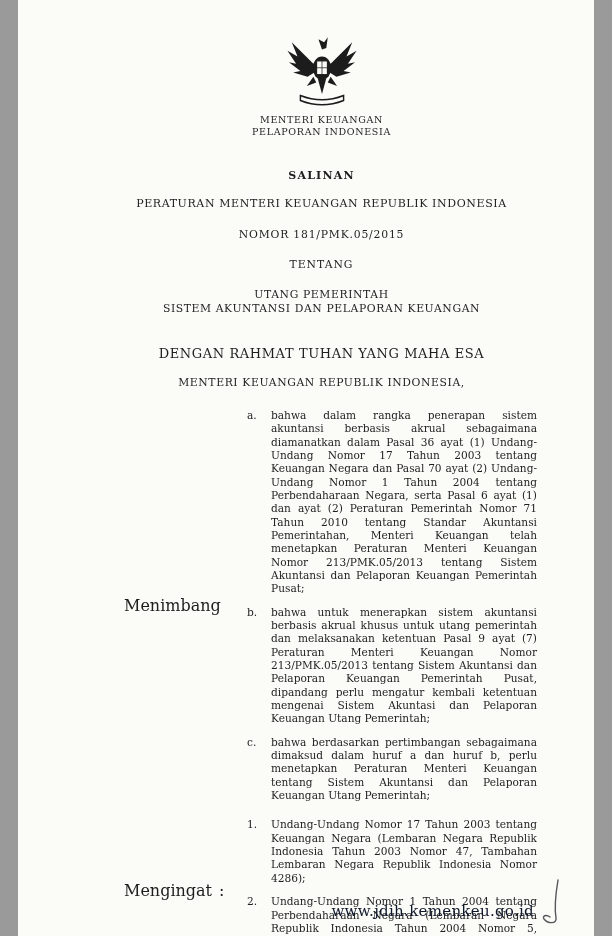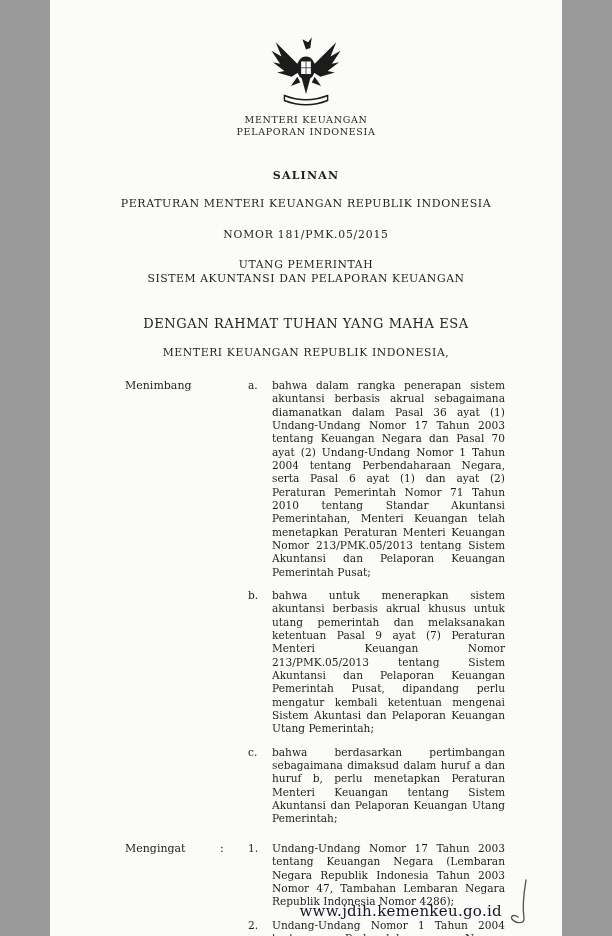--- a/index.html
+++ b/index.html
@@ -1,36 +1,36 @@
 <!DOCTYPE html>
 <html><head>
 <meta charset="utf-8">
 <style>
   * { margin:0; padding:0; box-sizing:border-box; }
   html,body { background:#9a9a9a; }
   .page {
-    width:512px; height:936px; margin:0 auto;
+    width:576px; height:936px; margin:0 auto;
     background:#fbfbf8;
     font-family:"DejaVu Serif","Liberation Serif",serif;
     color:#1e1e1e;
-    position:relative; overflow:hidden;
+    position:relative; overflow:hidden;padding-left:31px;
   }
   .doc-header { text-align:center; padding-top:32px; }
   .emblem { width:72px; height:78px; margin:0 auto 4px auto; }
   .ministry { font-size:9.5px; letter-spacing:0.7px; line-height:1.3; }
   .salinan { margin-top:30px; font-size:11px; font-weight:bold; letter-spacing:1.2px; }
   .reg-title { margin-top:15px; font-size:11px; letter-spacing:0.6px; }
   .nomor { margin-top:18px; font-size:10.8px; letter-spacing:0.8px; }
   .tentang { margin-top:17px; font-size:10.8px; letter-spacing:1px; }
   .subject { margin-top:17px; font-size:10.8px; letter-spacing:0.6px; line-height:1.35; }
   .grace { margin-top:29px; font-size:13px; letter-spacing:0.6px;text-align:center; }
   .minister { margin-top:15px; font-size:10.8px; letter-spacing:0.6px; }
   .content { margin-top:20px; padding-left:75px; padding-right:57px; }
   .block { display:flex; margin-bottom:16px; }
-  .block-label-cell { width:123px; flex:0 0 123px; display:flex; font-size:11px; }
+  .block-label-cell { width:123px; flex:0 0 123px; display:flex; font-size:16px;align-items:center; }
   .block-label { flex:1; }
   .block-colon { width:28px; text-align:left; }
   .block-list { flex:1; list-style:none; }
   .item { display:flex; margin-bottom:10px; font-size:10.6px; line-height:1.26; }
   .item:last-child { margin-bottom:0; }
   .marker { width:24px; flex:0 0 24px; }
   .item-text { flex:1; text-align:justify; }
   .footer-url {
     position:absolute; bottom:16px; right:60px;
     color:#0f172a; font-size:15px; letter-spacing:0.3px;
@@ -61,20 +61,21 @@
         <path d="M20 88 Q50 100 80 88 L80 95 Q50 107 20 95 Z" fill="#fbfbf8" stroke="#1c1c1c" stroke-width="2"></path>
       </svg>
     </div>
     <div class="ministry">
       <div>MENTERI KEUANGAN</div>
       <div>PELAPORAN INDONESIA</div>
     </div>
     <div class="salinan">SALINAN</div>
     <div class="reg-title">PERATURAN MENTERI KEUANGAN REPUBLIK INDONESIA</div>
     <div class="nomor">NOMOR  181/PMK.05/2015</div>
+    <div class="tentang">TENTANG</div>
     <div class="subject">
       <div>UTANG PEMERINTAH</div>
       <div>SISTEM AKUNTANSI DAN PELAPORAN KEUANGAN</div>
     </div>
     <div class="grace">DENGAN RAHMAT TUHAN YANG MAHA ESA</div>
     <div class="minister">MENTERI KEUANGAN REPUBLIK INDONESIA,</div>
   </header>
 
   <main class="content">
 

